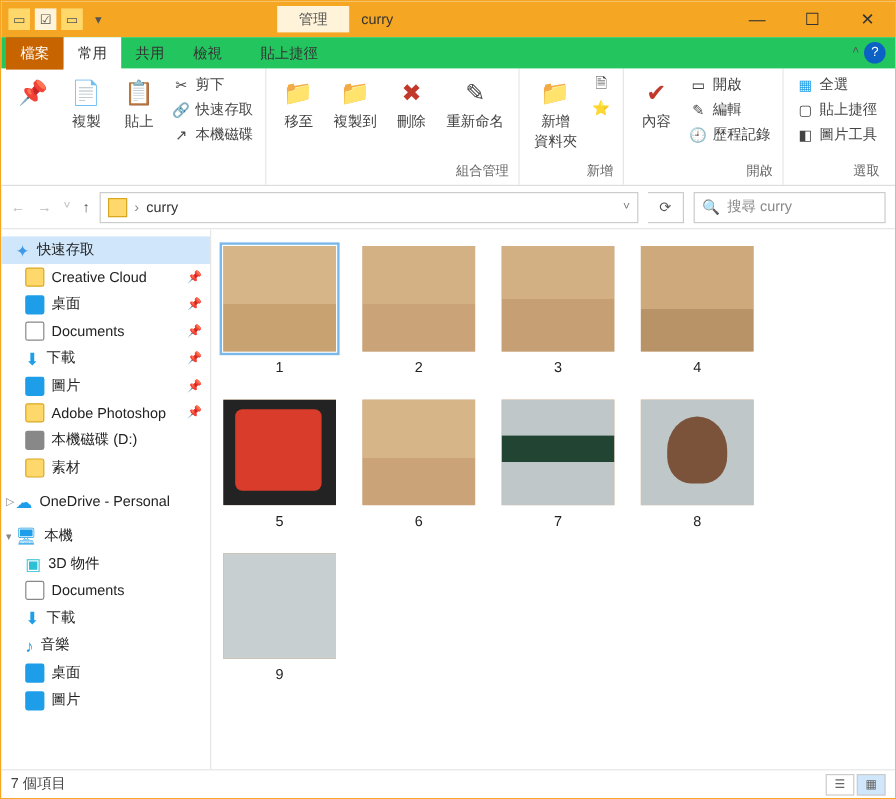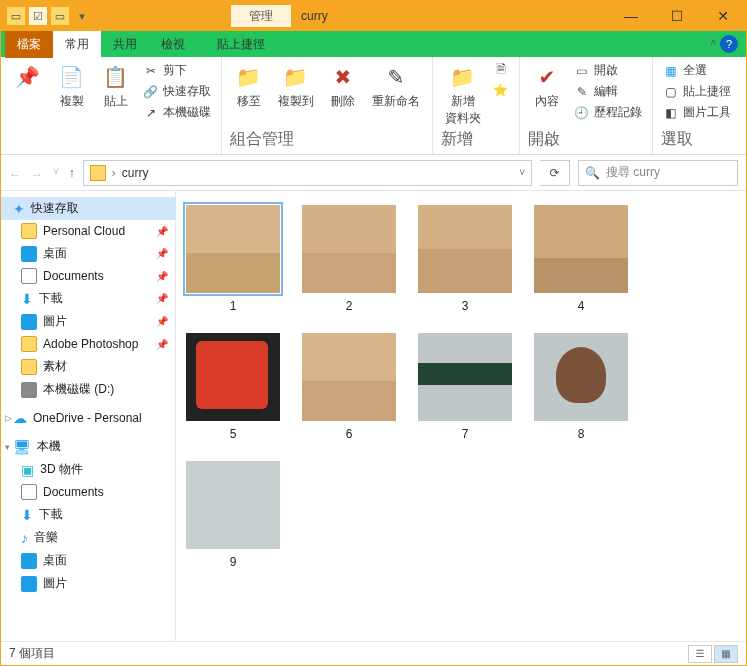--- a/index.html
+++ b/index.html
@@ -13,21 +13,21 @@
 .win-btn{width:46px;height:30px;display:flex;align-items:center;justify-content:center;color:#333;font-size:14px}
 .tabs{height:26px;background:#22c55e;display:flex;align-items:center;padding-left:4px;position:relative}
 .tab{padding:5px 12px;color:#333;font-size:12px}
 .tab.file{background:#c86400;color:#fff}
 .tab.active{background:#fff}
 .tab.ctx{margin-left:8px}
 .help{position:absolute;right:8px;top:4px;width:18px;height:18px;border-radius:50%;background:#0b61c4;color:#fff;display:flex;align-items:center;justify-content:center;font-size:11px}
 .caret{position:absolute;right:30px;top:6px;color:#555;font-size:10px}
 .ribbon{height:98px;background:#fff;border-bottom:1px solid #ddd;display:flex}
 .grp{border-right:1px solid #e6e6e6;padding:4px 8px 2px;display:flex;flex-direction:column;justify-content:space-between}
-.grp-lbl{text-align:left;color:#666;font-size:16px;padding-bottom:2px}
+.grp-lbl{text-align:right;color:#666;font-size:11px;padding-bottom:2px}
 .grp-body{flex:1;display:flex;align-items:flex-start;gap:6px}
 .big{display:flex;flex-direction:column;align-items:center;gap:2px;padding:2px 4px;color:#444;min-width:38px}
 .big-ico{width:28px;height:28px;display:flex;align-items:center;justify-content:center;font-size:20px}
 .sm-col{display:flex;flex-direction:column;gap:2px}
 .sm{display:flex;align-items:center;gap:4px;color:#444;font-size:11px;padding:1px 2px}
 .sm-ico{width:16px;height:16px;display:flex;align-items:center;justify-content:center;font-size:12px}
 .nav{height:36px;border-bottom:1px solid #e6e6e6;display:flex;align-items:center;padding:0 8px;gap:8px}
 .nav-arrows{display:flex;gap:10px;color:#bbb;font-size:14px}
 .nav-arrows span:last-child{color:#555}
 .addr{flex:1;height:26px;border:1px solid #ccc;display:flex;align-items:center;padding:0 6px;gap:6px;color:#333}
@@ -245,21 +245,21 @@
 
 <div class="body">
   <div class="side">
     <div class="side-item root sel">
         <span class="star">✦</span>
         <span>快速存取</span>
       </div>
     <div id="qa-list">
         <div class="side-item">
           <span class="side-ico folder-ico"></span>
-          <span>Personal Cloud</span>
+          <span>Creative Cloud</span>
           <span class="pin">📌</span>
         </div>
         <div class="side-item">
           <span class="side-ico blue-ico"></span>
           <span>桌面</span>
           <span class="pin">📌</span>
         </div>
         <div class="side-item">
           <span class="side-ico doc-ico"></span>
           <span>Documents</span>
@@ -274,26 +274,26 @@
           <span class="side-ico blue-ico"></span>
           <span>圖片</span>
           <span class="pin">📌</span>
         </div>
         <div class="side-item">
           <span class="side-ico folder-ico"></span>
           <span>Adobe Photoshop</span>
           <span class="pin">📌</span>
         </div>
         <div class="side-item">
+          <span class="side-ico disk-ico"></span>
+          <span>本機磁碟 (D:)</span>
+        </div>
+        <div class="side-item">
           <span class="side-ico folder-ico"></span>
           <span>素材</span>
-        </div>
-        <div class="side-item">
-          <span class="side-ico disk-ico"></span>
-          <span>本機磁碟 (D:)</span>
         </div>
       </div>
     <div class="sep"></div>
     <div class="side-item root">
         <span class="tri">▷</span>
         <span class="cloud-ico">☁</span>
         <span>OneDrive - Personal</span>
       </div>
     <div class="sep"></div>
     <div class="side-item root">

